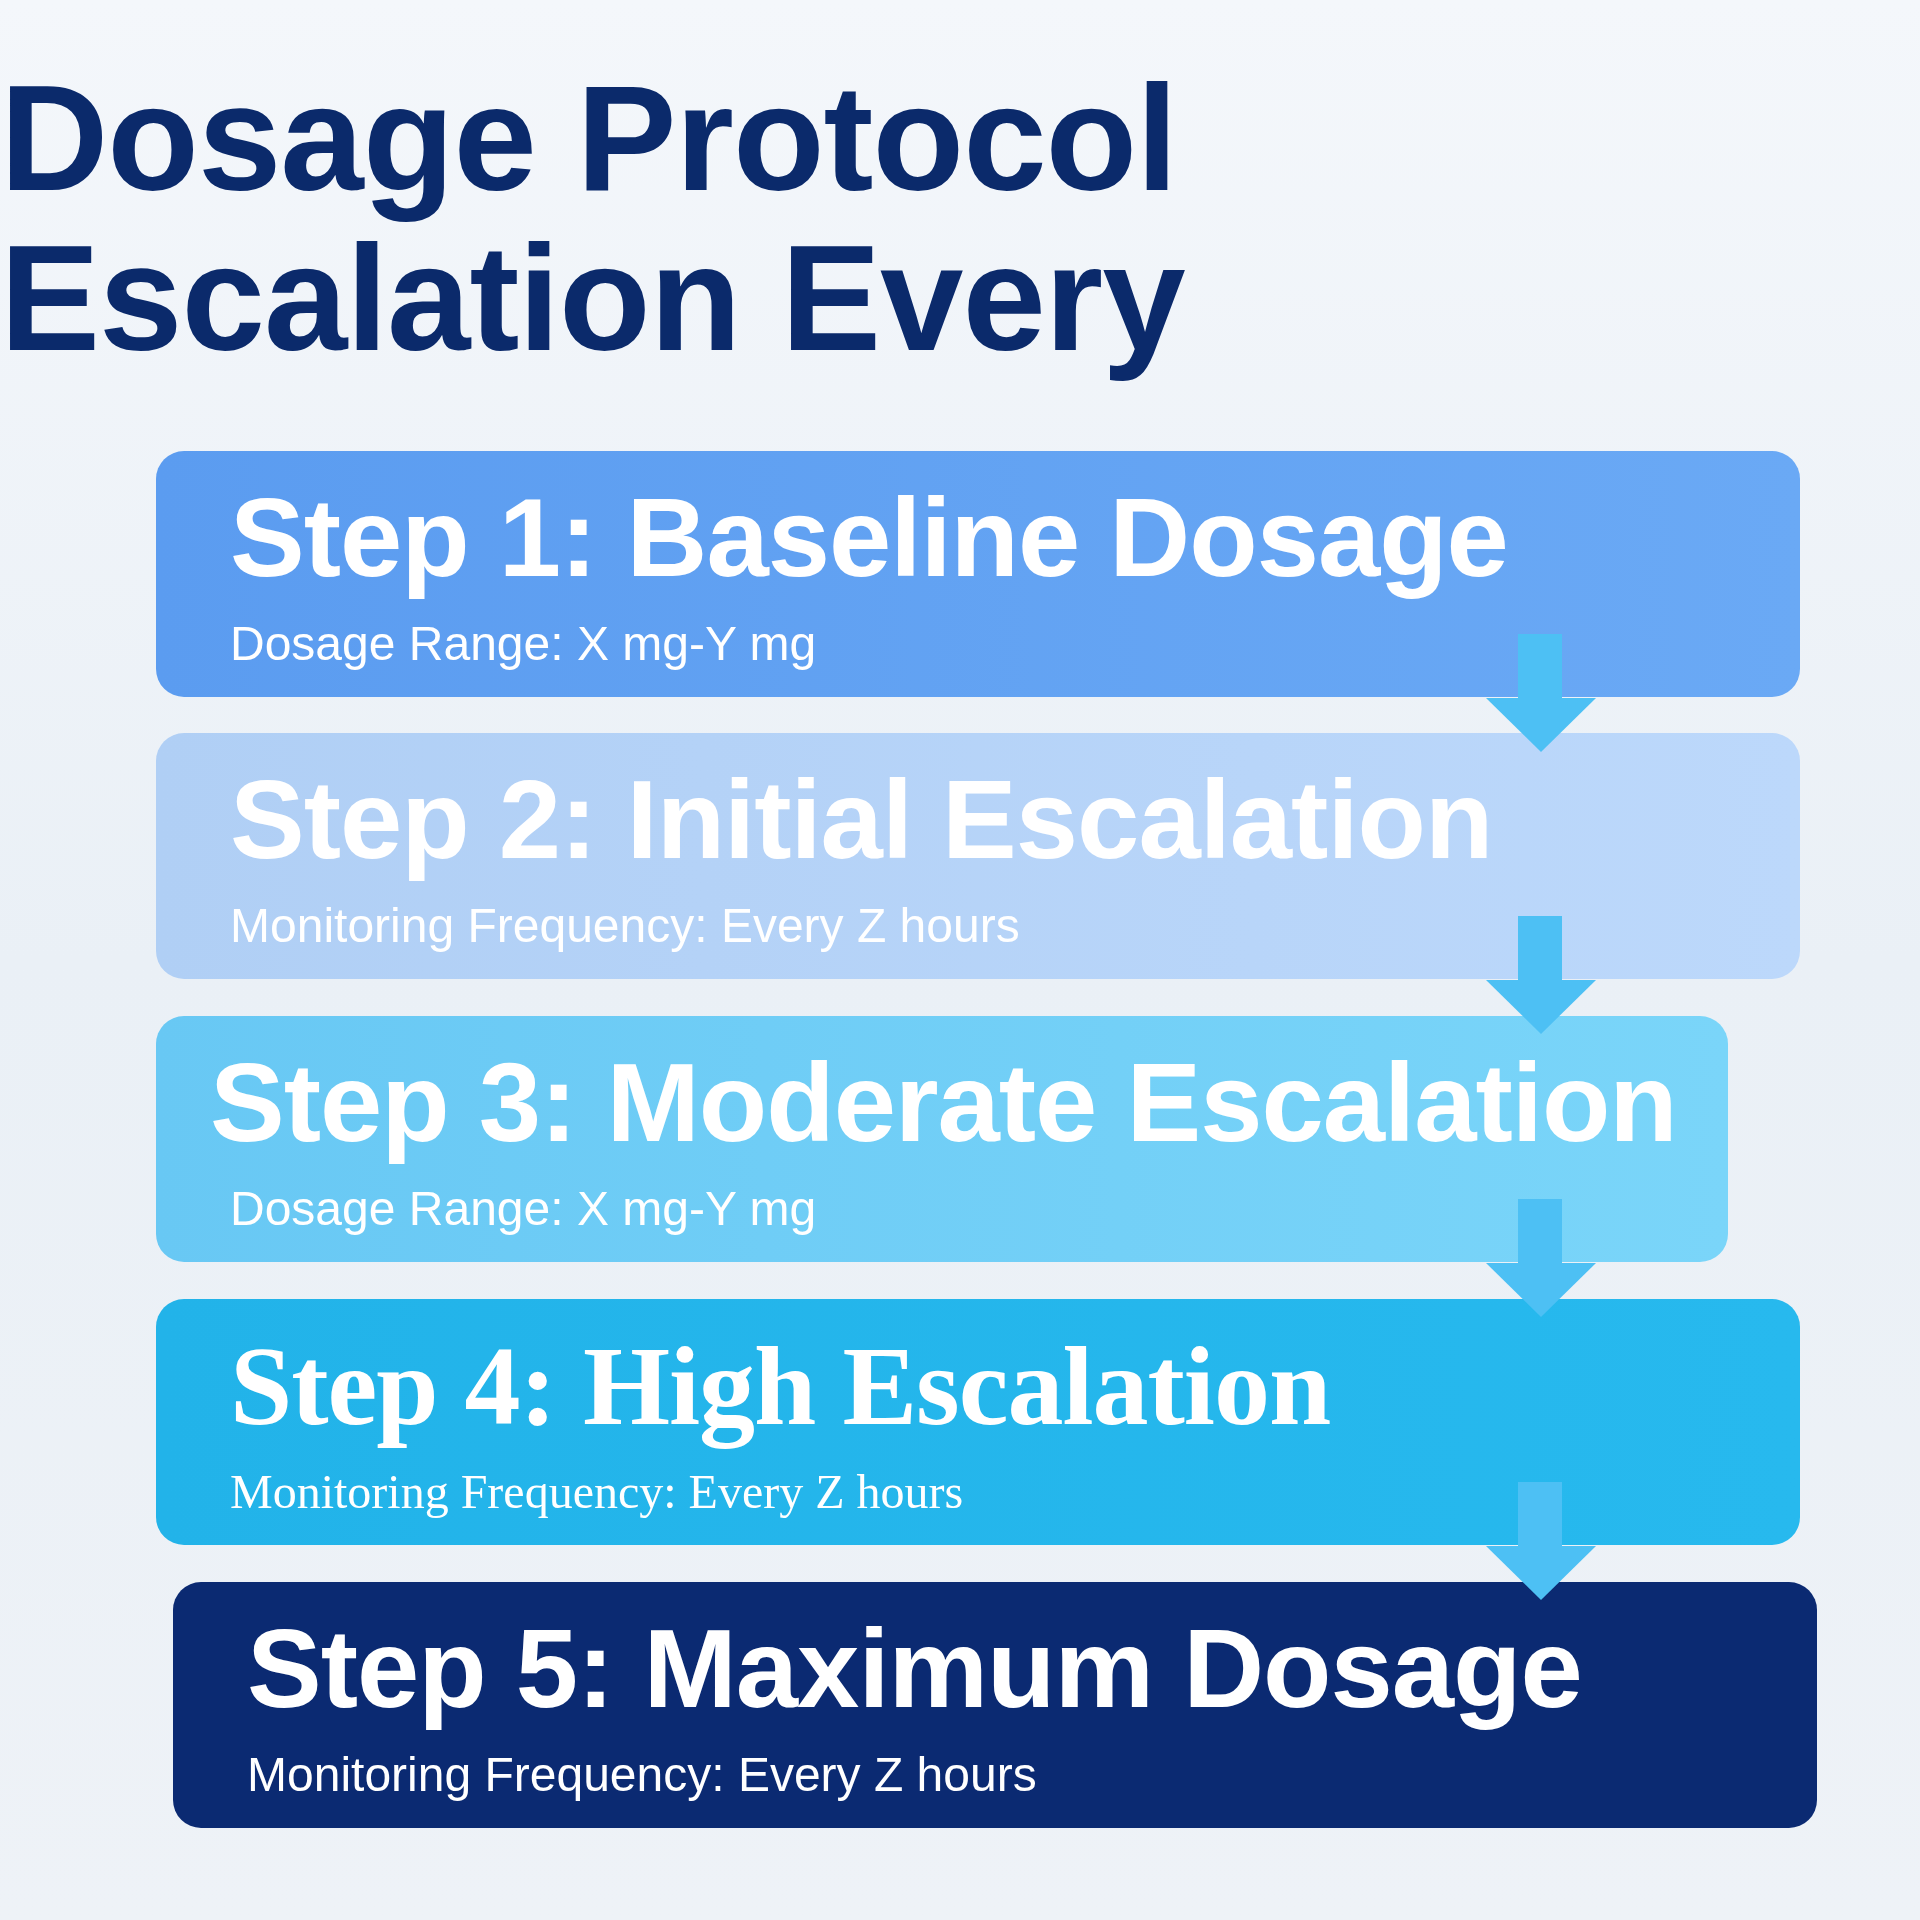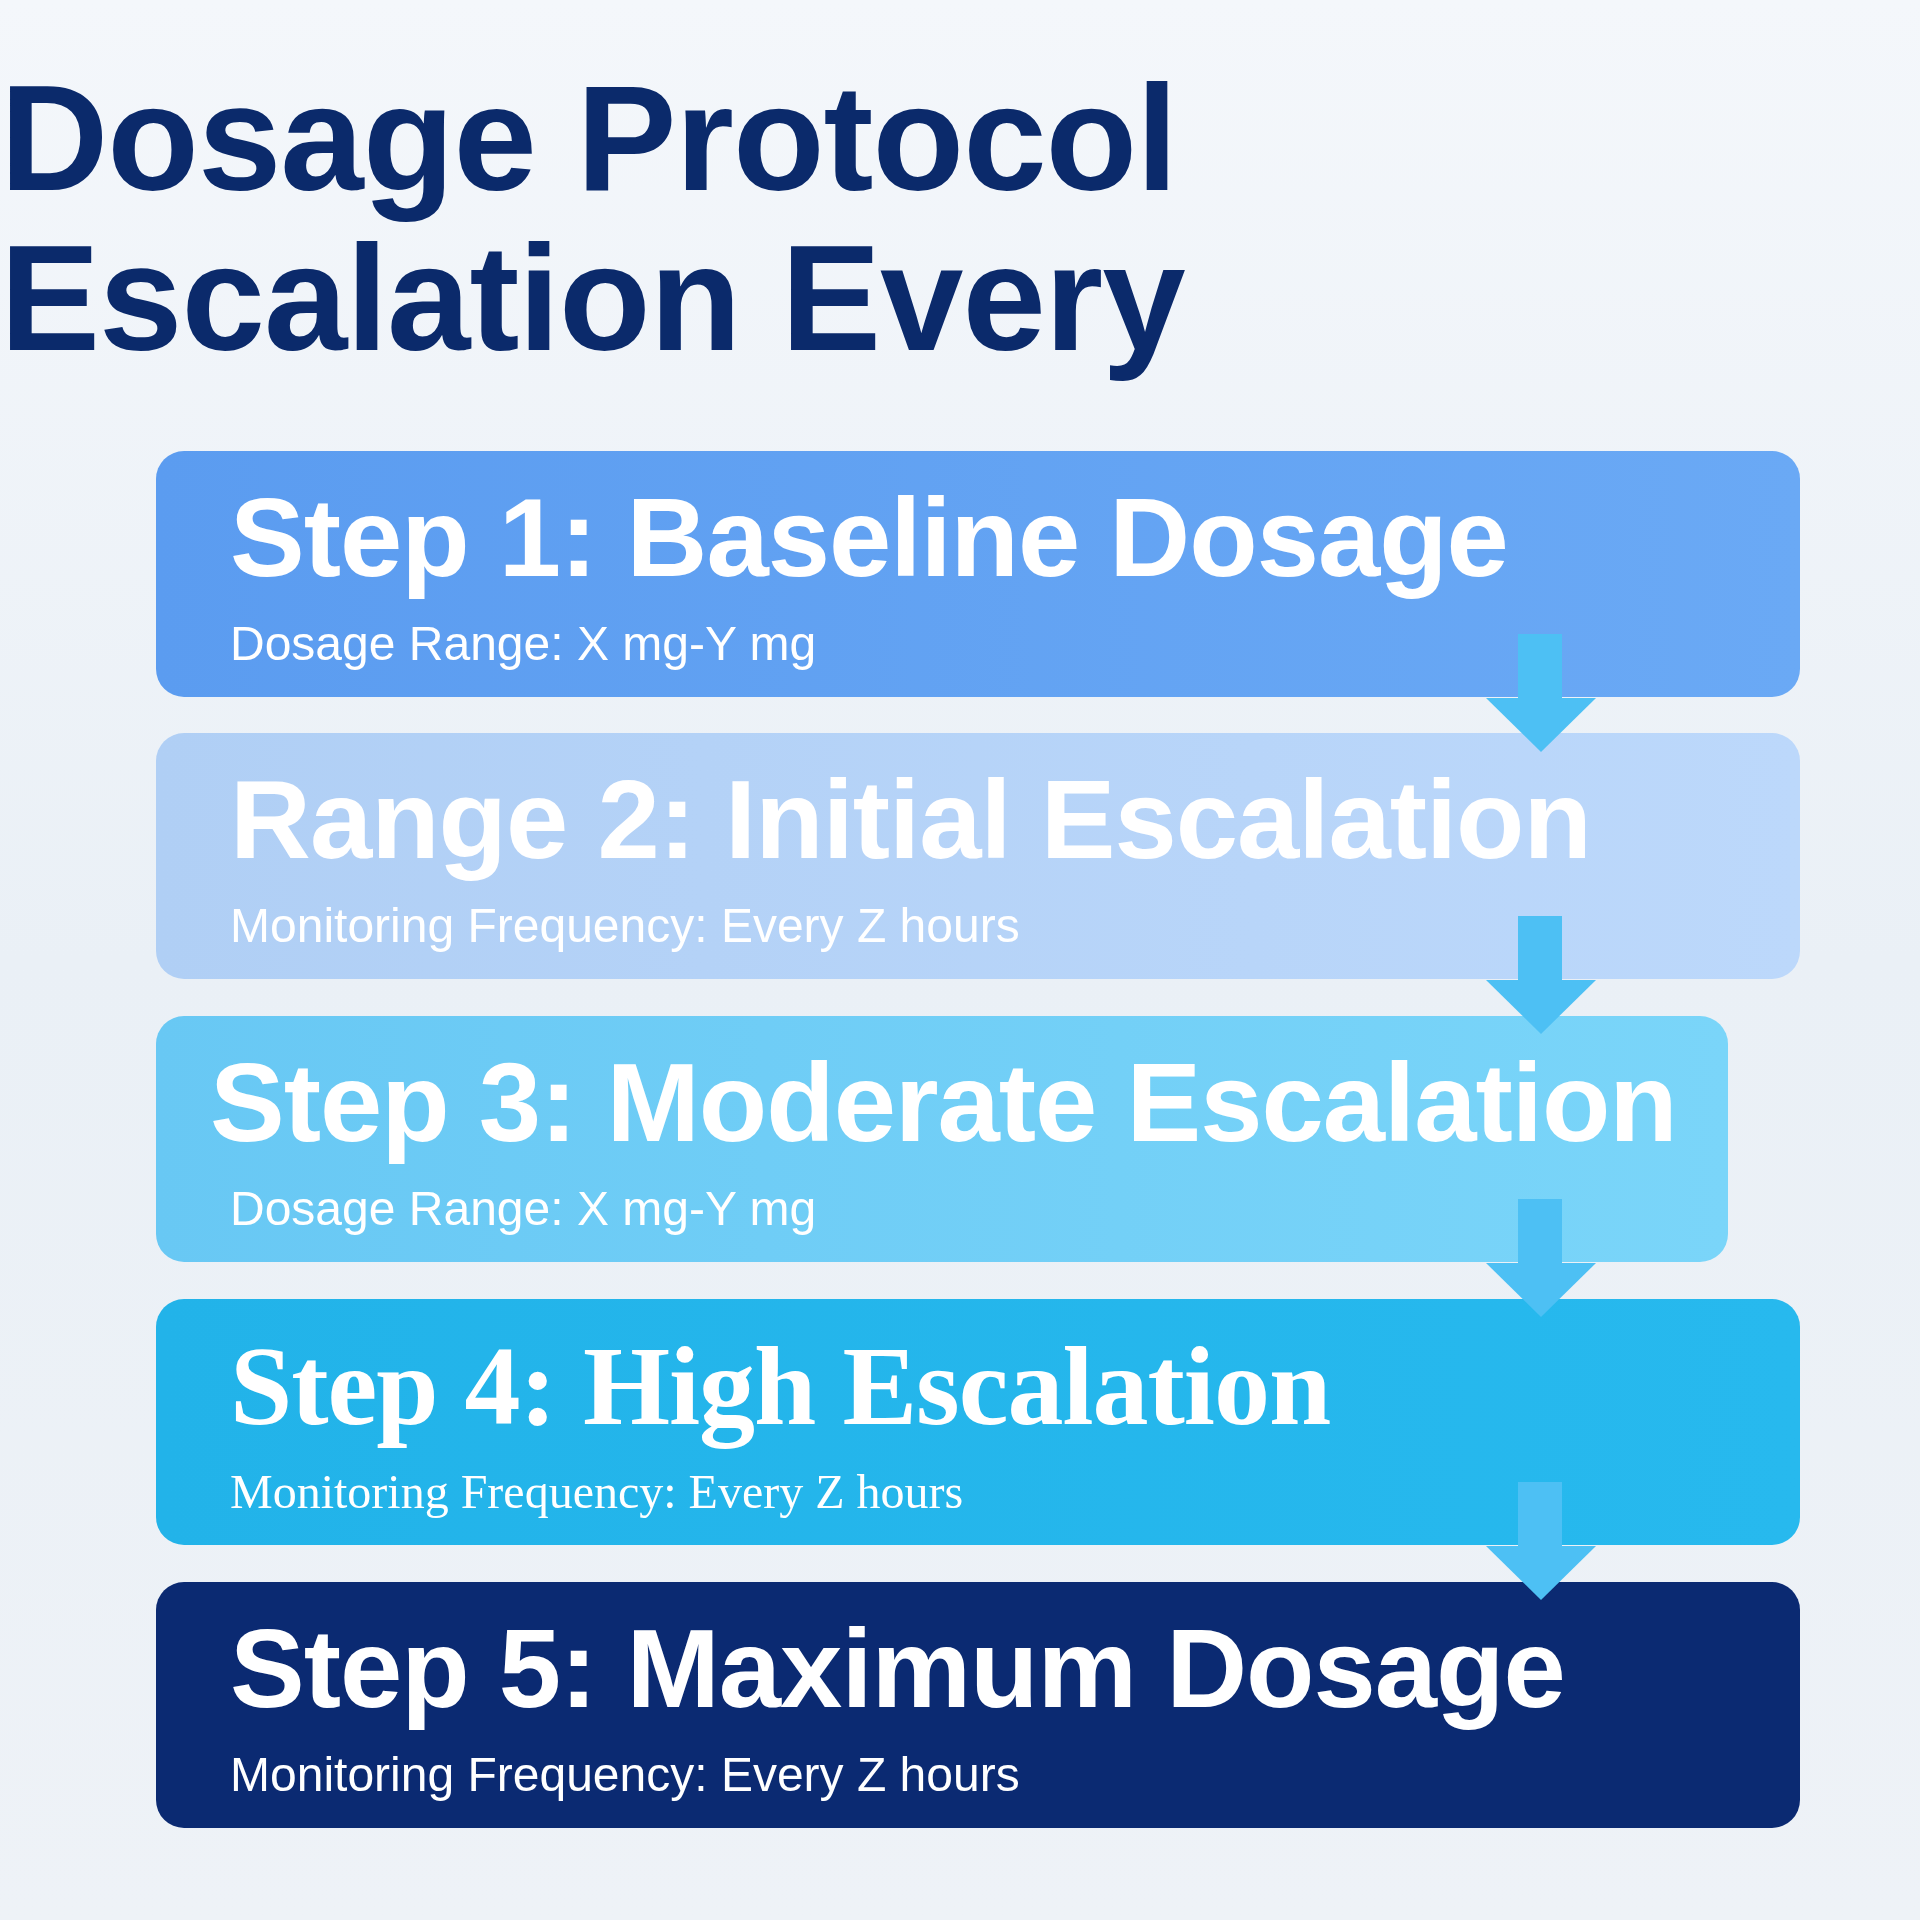--- a/index.html
+++ b/index.html
@@ -27,21 +27,21 @@
   }
   .step .sub {
     position: absolute; left: 74px; top: 160px;
     font-size: 48px; line-height: 66px; white-space: nowrap; font-weight: 400;
   }
   .s1 { top: 451px; background: linear-gradient(90deg,#5b9cf0,#6aa9f5); }
   .s2 { top: 733px; background: linear-gradient(90deg,#b0cff5,#bcd8fb); }
   .s3 { top: 1016px; width: 1572px; background: linear-gradient(90deg,#68c8f4,#7ad5f9); }
   .s3 .head { left: 54px; }
   .s4 { top: 1299px; background: linear-gradient(90deg,#22b3e9,#27b9ee); font-family: Liberation Serif, serif; }
-  .s5 { top: 1582px; background: #0b2a72; }
+  .s5 { top: 1582px; background: #0b2a72; margin-left: 17px; }
   .arrow {
     position: absolute; left: 1486px; width: 110px; height: 118px;
   }
   .arrow .shaft {
     position: absolute; left: 32px; top: 0; width: 44px; height: 66px; background: #4dc0f4;
   }
   .arrow .tip {
     position: absolute; left: 0; top: 64px; width: 0; height: 0;
     border-left: 55px solid transparent; border-right: 55px solid transparent;
     border-top: 54px solid #4dc0f4;
@@ -54,21 +54,21 @@
   <div>Dosage Protocol</div>
   <div>Escalation Every</div>
 </div>
 
 <div class="step s1">
   <div class="head">Step 1: Baseline Dosage</div>
   <div class="sub">Dosage Range: X mg-Y mg</div>
 </div>
 
 <div class="step s2">
-  <div class="head">Range 2: Initial Escalation</div>
+  <div class="head">Step 2: Initial Escalation</div>
   <div class="sub">Monitoring Frequency: Every Z hours</div>
 </div>
 
 <div class="step s3">
   <div class="head">Step 3: Moderate Escalation</div>
   <div class="sub">Dosage Range: X mg-Y mg</div>
 </div>
 
 <div class="step s4">
   <div class="head">Step 4: High Escalation</div>

